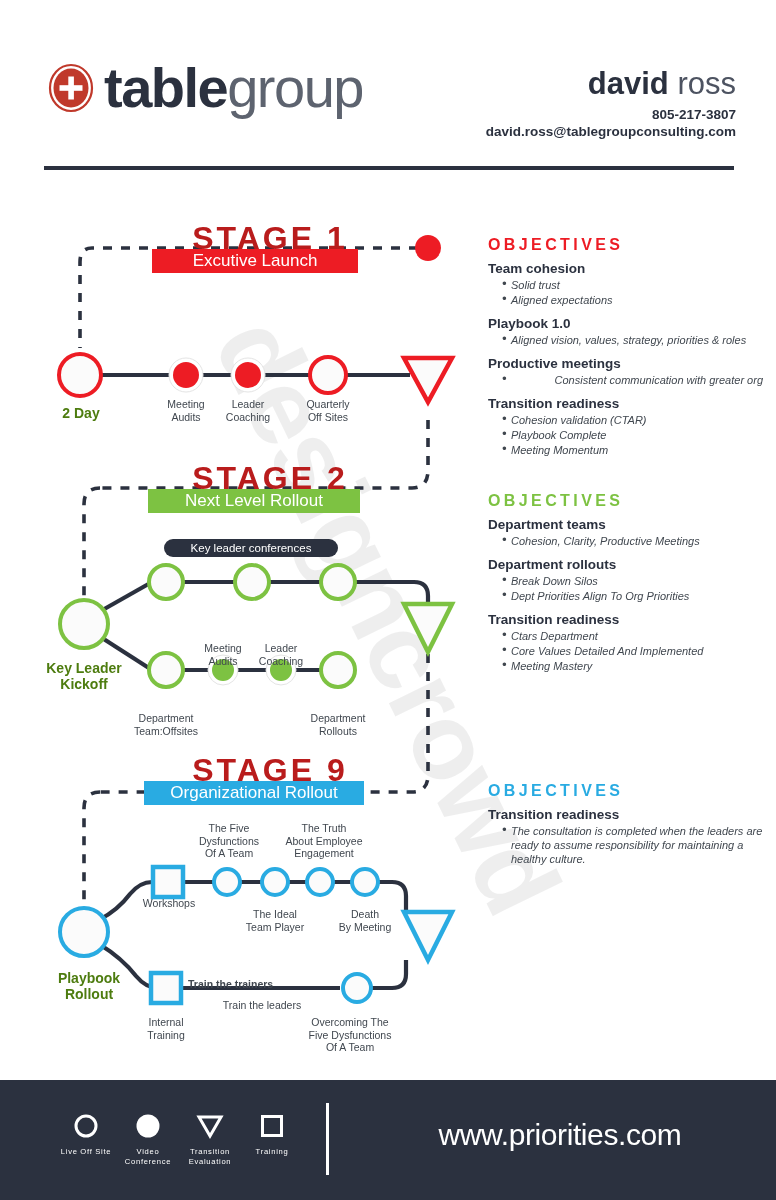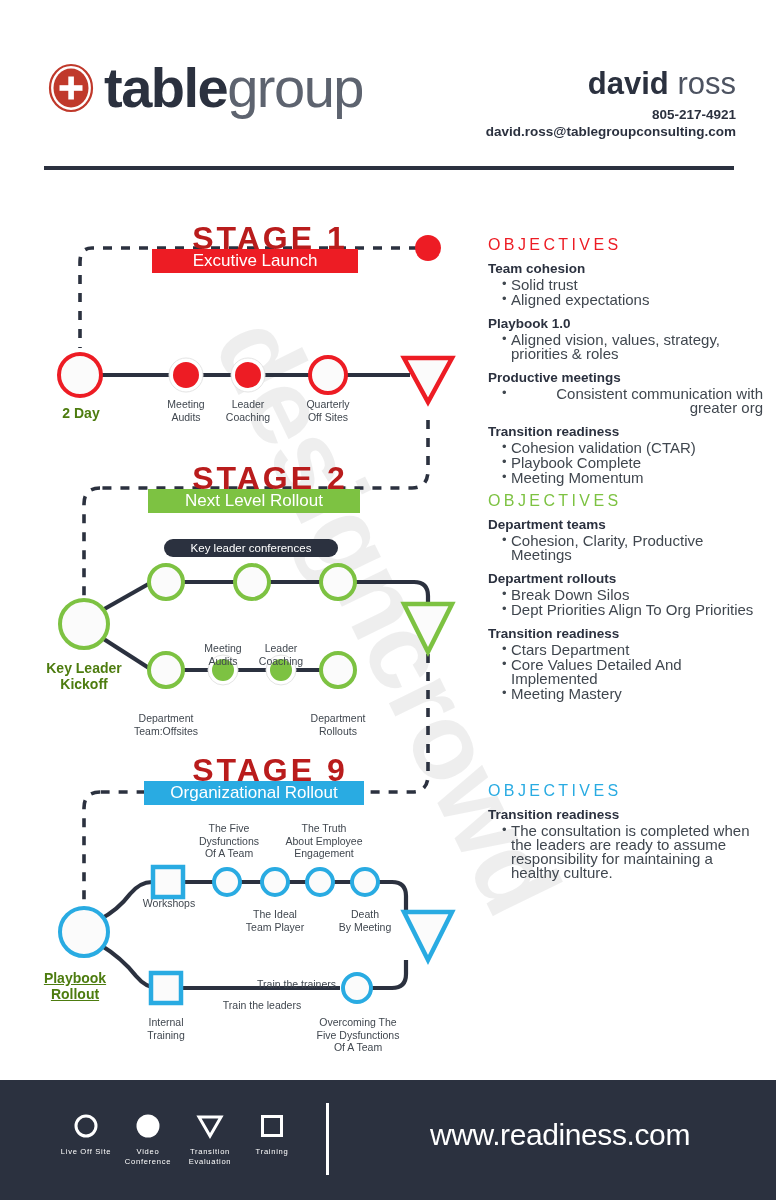--- a/index.html
+++ b/index.html
@@ -32,25 +32,25 @@
   .stage-title{position:absolute;font-size:32px;font-weight:bold;letter-spacing:3px;color:#b91c1c;text-align:center;width:330px;}
   .stage-banner{position:absolute;height:24px;line-height:24px;text-align:center;
                 font-size:17px;color:#ffffff;width:206px;}
   .node-label{position:absolute;font-size:10.5px;line-height:12.5px;color:#40474f;text-align:center;}
   .node-label.bold{font-size:14px;line-height:16px;font-weight:bold;color:#4d7c0f;}
   .pill{position:absolute;height:18px;line-height:18px;border-radius:9px;background:#2b313f;
         color:#ffffff;font-size:11.5px;text-align:center;}
 
   
   .obj-panel{position:absolute;width:275px;}
-  .obj-heading{font-size:16px;font-weight:normal;letter-spacing:3.4px;margin:0 0 7px 0;}
+  .obj-heading{font-size:16px;font-weight:bold;letter-spacing:3.4px;margin:0 0 7px 0;}
   .obj-group{margin-bottom:9px;}
   .obj-group-title{font-size:13.5px;font-weight:bold;color:#2b313f;margin:0 0 1px 0;line-height:16px;}
   .obj-list{list-style:none;margin:0;padding:0 0 0 14px;}
-  .obj-list li{font-size:15px;line-height:14px;color:#40474f;position:relative;padding-left:9px;margin-bottom:1px;}
+  .obj-list li{font-size:11px;line-height:14px;color:#40474f;position:relative;padding-left:9px;margin-bottom:1px;font-style:italic;}
   .obj-list li:before{content:"•";position:absolute;left:0;top:-1px;font-size:13px;}
 
   
   #footer{position:absolute;left:0;top:1080px;width:776px;height:120px;background:#2b313f;}
   .legend-item{position:absolute;text-align:center;width:76px;}
   .legend-glyph{height:32px;display:flex;align-items:center;justify-content:center;}
   .legend-text{font-size:7.6px;line-height:9.5px;color:#ffffff;letter-spacing:0.7px;margin-top:5px;}
   #footer-divider{position:absolute;left:326px;top:1103px;width:3px;height:72px;background:#ffffff;}
   #footer-url{position:absolute;left:360px;top:1118px;width:400px;text-align:center;
               font-size:30px;color:#ffffff;letter-spacing:-0.4px;}
@@ -63,21 +63,21 @@
   <svg id="logo-mark" viewBox="0 0 46 50">
     <ellipse cx="23" cy="25" rx="21" ry="23" fill="none" stroke="#C0392B" stroke-width="2.2"></ellipse>
     <ellipse cx="23" cy="25" rx="17.5" ry="19.5" fill="#C0392B"></ellipse>
     <rect x="20.3" y="13.5" width="5.6" height="23" fill="#ffffff"></rect>
     <rect x="11.5" y="22.2" width="23" height="5.6" fill="#ffffff"></rect>
   </svg>
 
   <div id="logo-word"><span class="w1">table</span><span class="w2">group</span></div>
 
   <div id="contact-name"><span class="first">david</span> <span class="last">ross</span></div>
-  <div id="contact-phone">805-217-4921</div>
+  <div id="contact-phone">805-217-3807</div>
   <div id="contact-email">david.ross@tablegroupconsulting.com</div>
   <div id="header-rule"></div>
 </div>
 
 <div id="watermark">designcrowd</div>
 
 <svg id="diagram" viewBox="0 0 776 900">
   <defs>
     <style>
       .ln{stroke:#2b313f;stroke-width:4.2;fill:none;stroke-linecap:butt;}
@@ -239,31 +239,31 @@
       <li><span style="color:#40474f;">Ctars Department</span></li>
       <li><span style="color:#40474f;">Core Values Detailed And Implemented</span></li>
       <li><span style="color:#40474f;">Meeting Mastery</span></li>
     </ul>
   </div>
 </div>
 
 <div class="stage-title" style="left:105px;top:752px;">STAGE 9</div>
 <div class="stage-banner" style="left:144px;top:781px;background:#29ABE2;width:220px;">Organizational Rollout</div>
 
-<div class="node-label bold" style="left:20px;top:970px;width:110px;text-decoration:underline;">Playbook<br>Rollout</div>
+<div class="node-label bold" style="left:34px;top:970px;width:110px;">Playbook<br>Rollout</div>
 <div class="node-label" style="left:131px;top:897px;width:76px;">Workshops</div>
 <div class="node-label" style="left:186px;top:822px;width:86px;">The Five<br>Dysfunctions<br>Of A Team</div>
 <div class="node-label" style="left:232px;top:908px;width:86px;">The Ideal<br>Team Player</div>
 <div class="node-label" style="left:278px;top:822px;width:92px;">The Truth<br>About Employee<br>Engagement</div>
 <div class="node-label" style="left:327px;top:908px;width:76px;">Death<br>By Meeting</div>
 
 <div class="node-label" style="left:128px;top:1016px;width:76px;">Internal<br>Training</div>
-<div class="node-label" style="left:200px;top:978px;width:136px;text-align:right;">Train the trainers</div>
+<div class="node-label" style="left:188px;top:978px;width:136px;text-align:left;font-weight:bold;">Train the trainers</div>
 <div class="node-label" style="left:194px;top:999px;width:136px;text-align:center;">Train the leaders</div>
-<div class="node-label" style="left:300px;top:1016px;width:116px;">Overcoming The<br>Five Dysfunctions<br>Of A Team</div>
+<div class="node-label" style="left:292px;top:1016px;width:116px;">Overcoming The<br>Five Dysfunctions<br>Of A Team</div>
 
 <div class="obj-panel" style="left:488px;top:782px;">
   <div class="obj-heading" style="color:#29ABE2;">OBJECTIVES</div>
   <div class="obj-group">
     <div class="obj-group-title">Transition readiness</div>
     <ul class="obj-list" style="color:#29ABE2;">
       <li><span style="color:#40474f;">The consultation is completed when the leaders are ready to assume responsibility for maintaining a healthy culture.</span></li>
     </ul>
   </div>
 </div>
@@ -300,13 +300,13 @@
 <div class="legend-item" style="left:234px;top:1110px;">
   <div class="legend-glyph">
     <svg width="26" height="26" viewBox="0 0 26 26">
         <rect x="3.5" y="3.5" width="19" height="19" fill="none" stroke="#ffffff" stroke-width="3"></rect>
       </svg>
   </div>
   <div class="legend-text">Training</div>
 </div>
 
 <div id="footer-divider"></div>
-<div id="footer-url">www.readiness.com</div>
+<div id="footer-url">www.priorities.com</div>
 
 </body></html>

